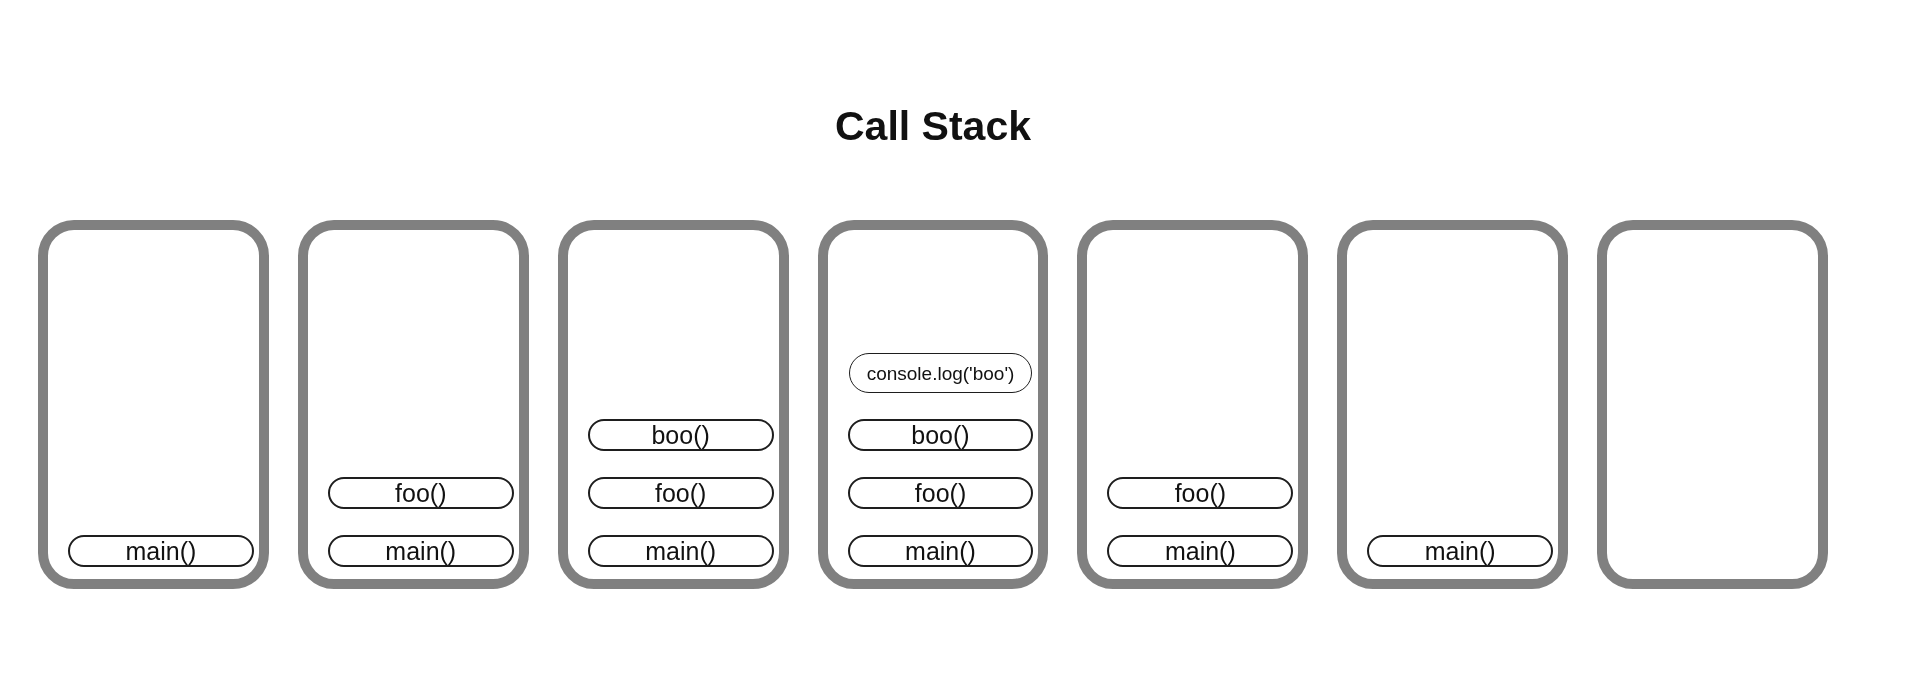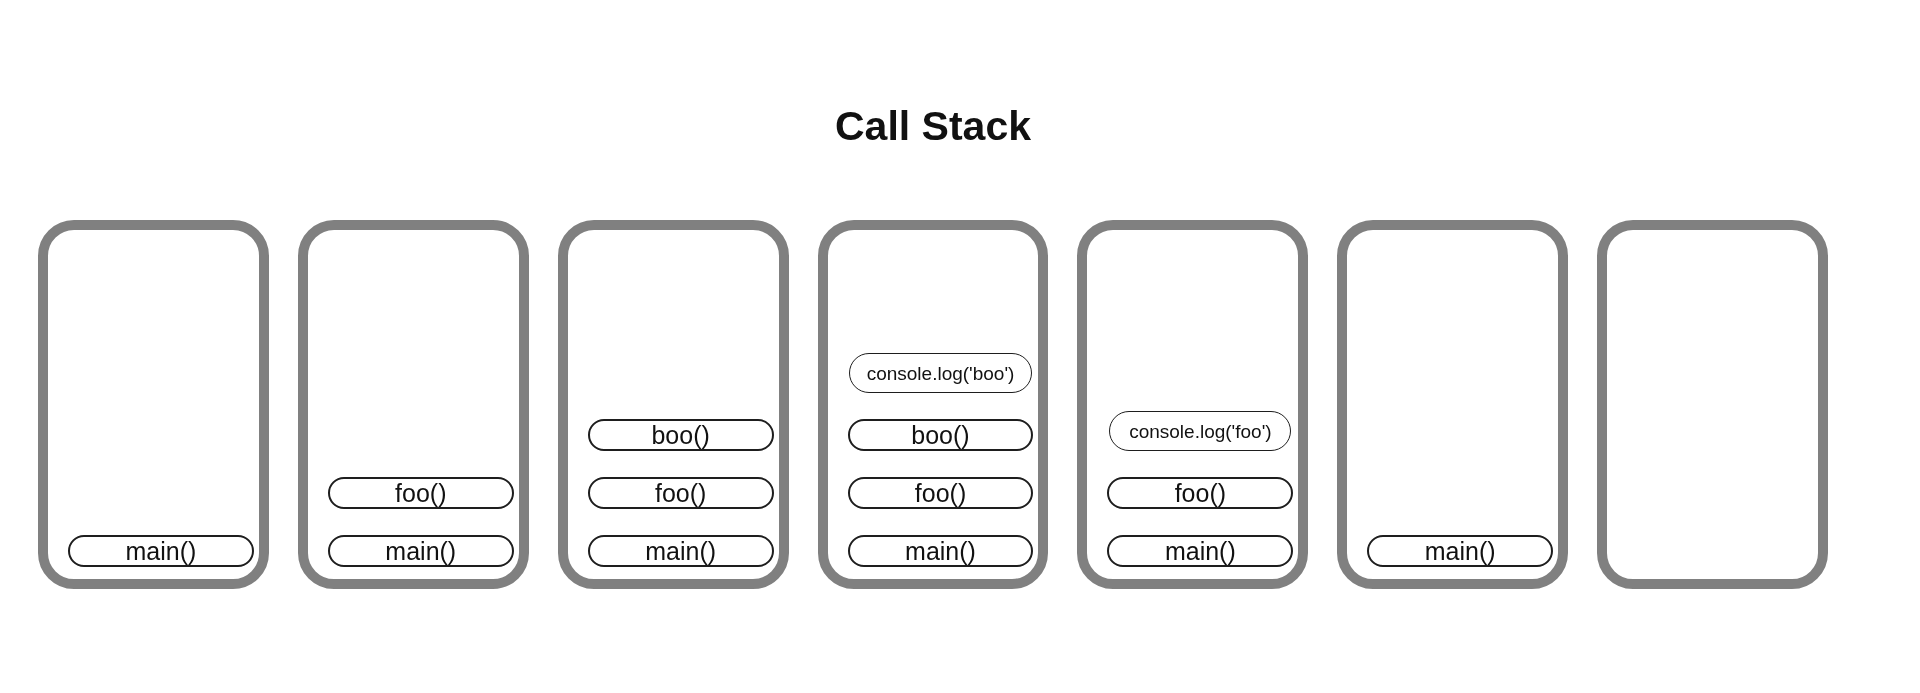--- a/index.html
+++ b/index.html
@@ -92,21 +92,20 @@
         <div class="pill">foo()</div>
         <div class="pill">main()</div>
       </div>
       <div class="frame">
         <div class="pill log">console.log('boo')</div>
         <div class="pill">boo()</div>
         <div class="pill">foo()</div>
         <div class="pill">main()</div>
       </div>
       <div class="frame">
-        <div class="pill log">console.log('foo')</div>
         <div class="pill">foo()</div>
         <div class="pill">main()</div>
       </div>
       <div class="frame">
         <div class="pill">main()</div>
       </div>
       <div class="frame"></div>
     </div>
 </div>
 

